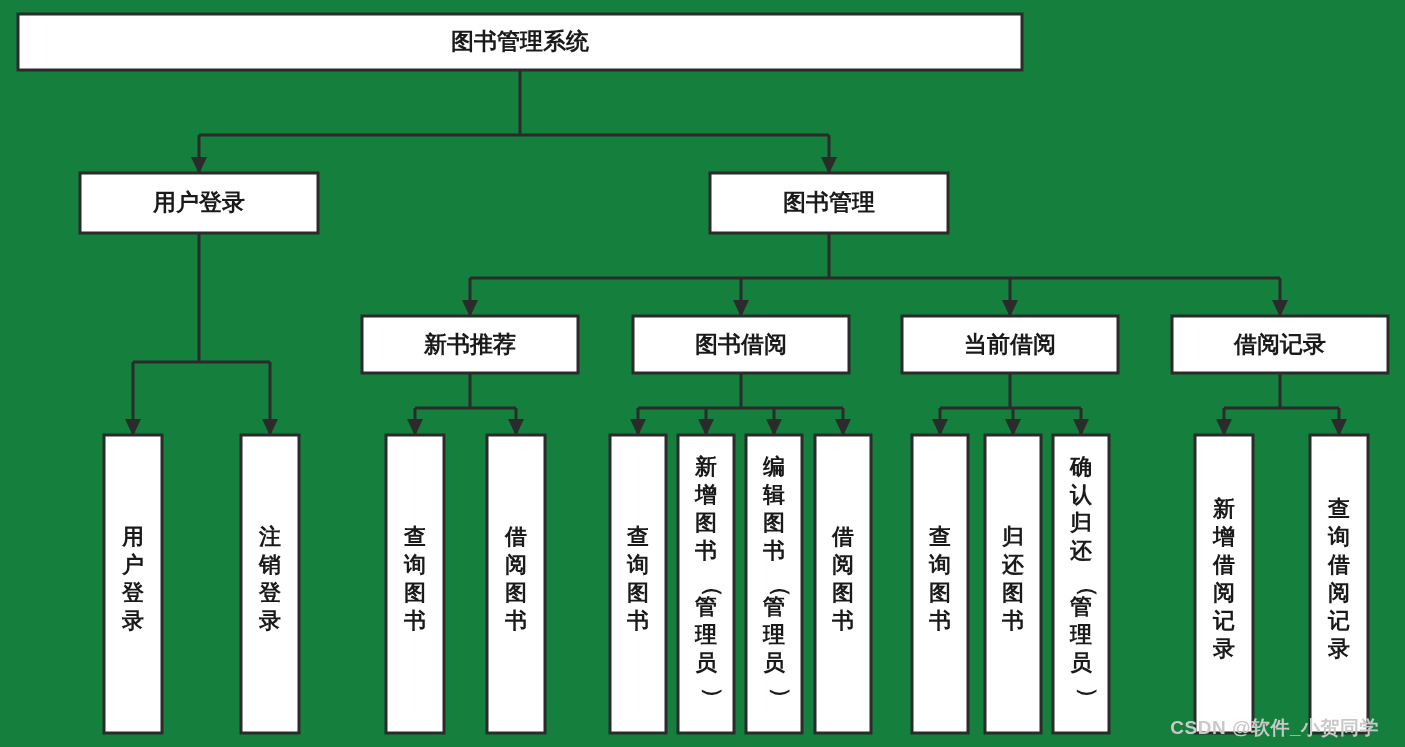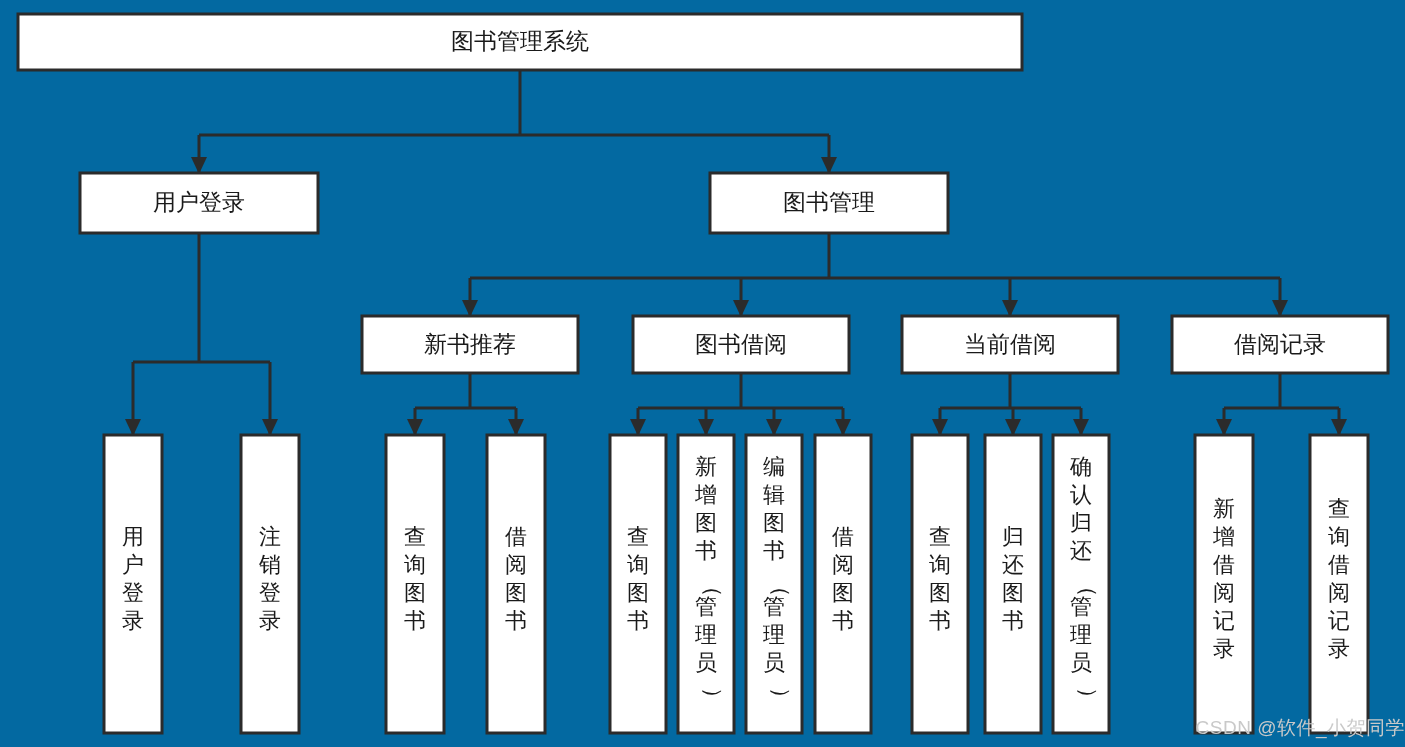--- a/index.html
+++ b/index.html
@@ -12,21 +12,22 @@
     font-family: "Liberation Sans", "DejaVu Sans", sans-serif;
     width: 1405px;
     height: 747px;
     overflow: hidden;
     position: relative;
   }
   #diagram-root {
     position: relative;
     width: 1405px;
     height: 747px;
-    background: #0369a1;
+    background: #15803d;
+    font-weight: bold;
   }
   svg#tree-svg {
     position: absolute;
     top: 0;
     left: 0;
     width: 1405px;
     height: 747px;
     display: block;
   }
   .node-rect {
@@ -53,21 +54,21 @@
     stroke: #2b2b2b;
     stroke-width: 3;
     fill: none;
   }
   .arrow-head {
     fill: #2b2b2b;
     stroke: none;
   }
   .watermark {
     position: absolute;
-    right: 0;
+    right: 26px;
     bottom: 6px;
     font-family: "Liberation Sans", "DejaVu Sans", sans-serif;
     font-size: 19px;
     color: #c9c9c9;
     letter-spacing: 0.5px;
     white-space: nowrap;
     user-select: none;
     pointer-events: none;
   }
 </style>

